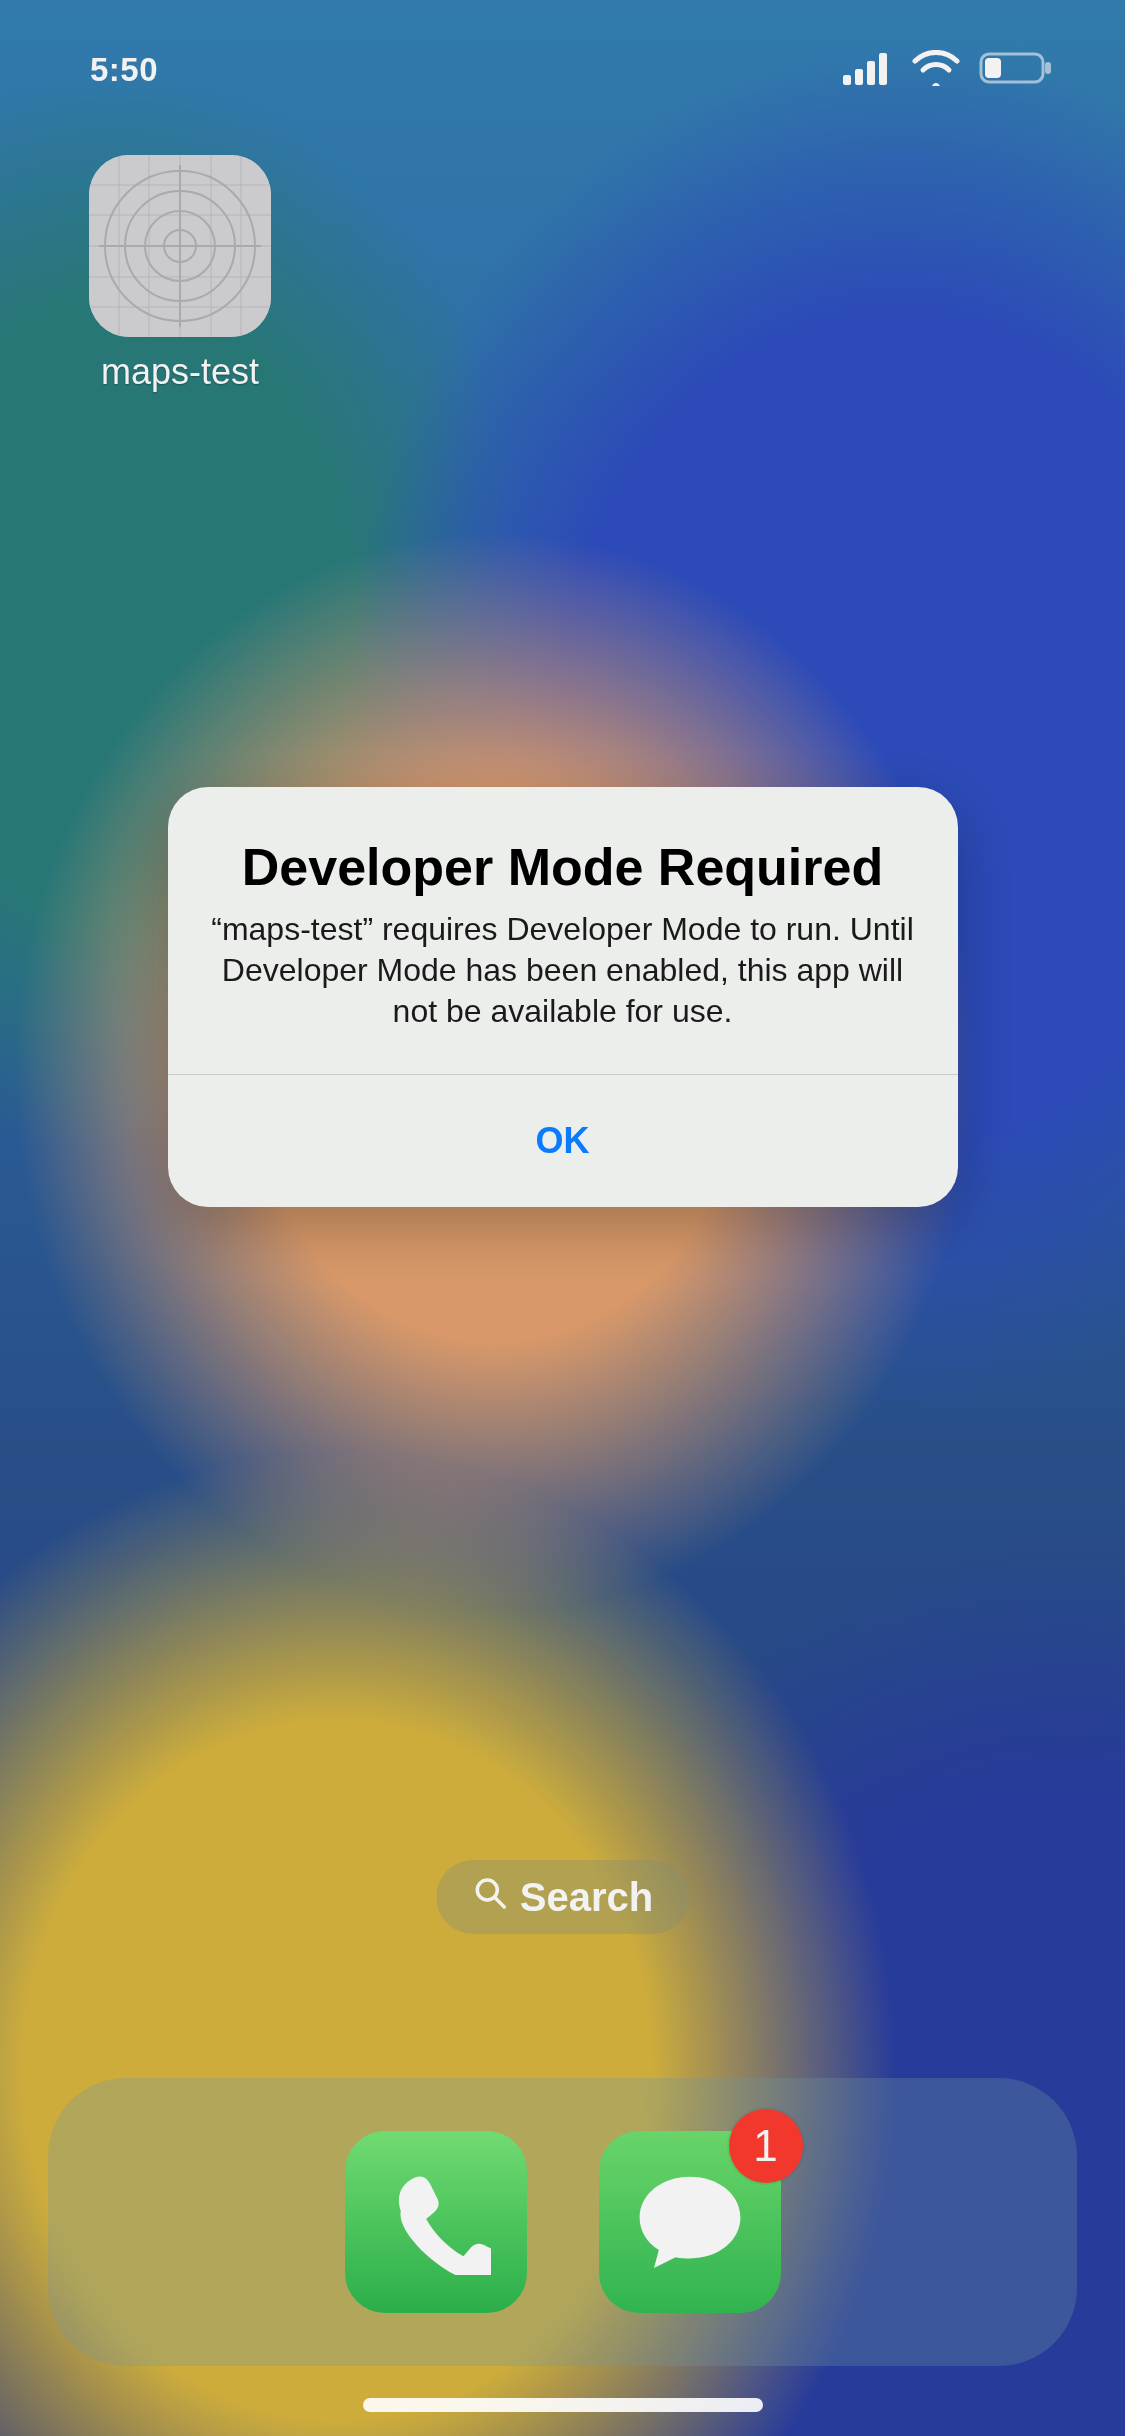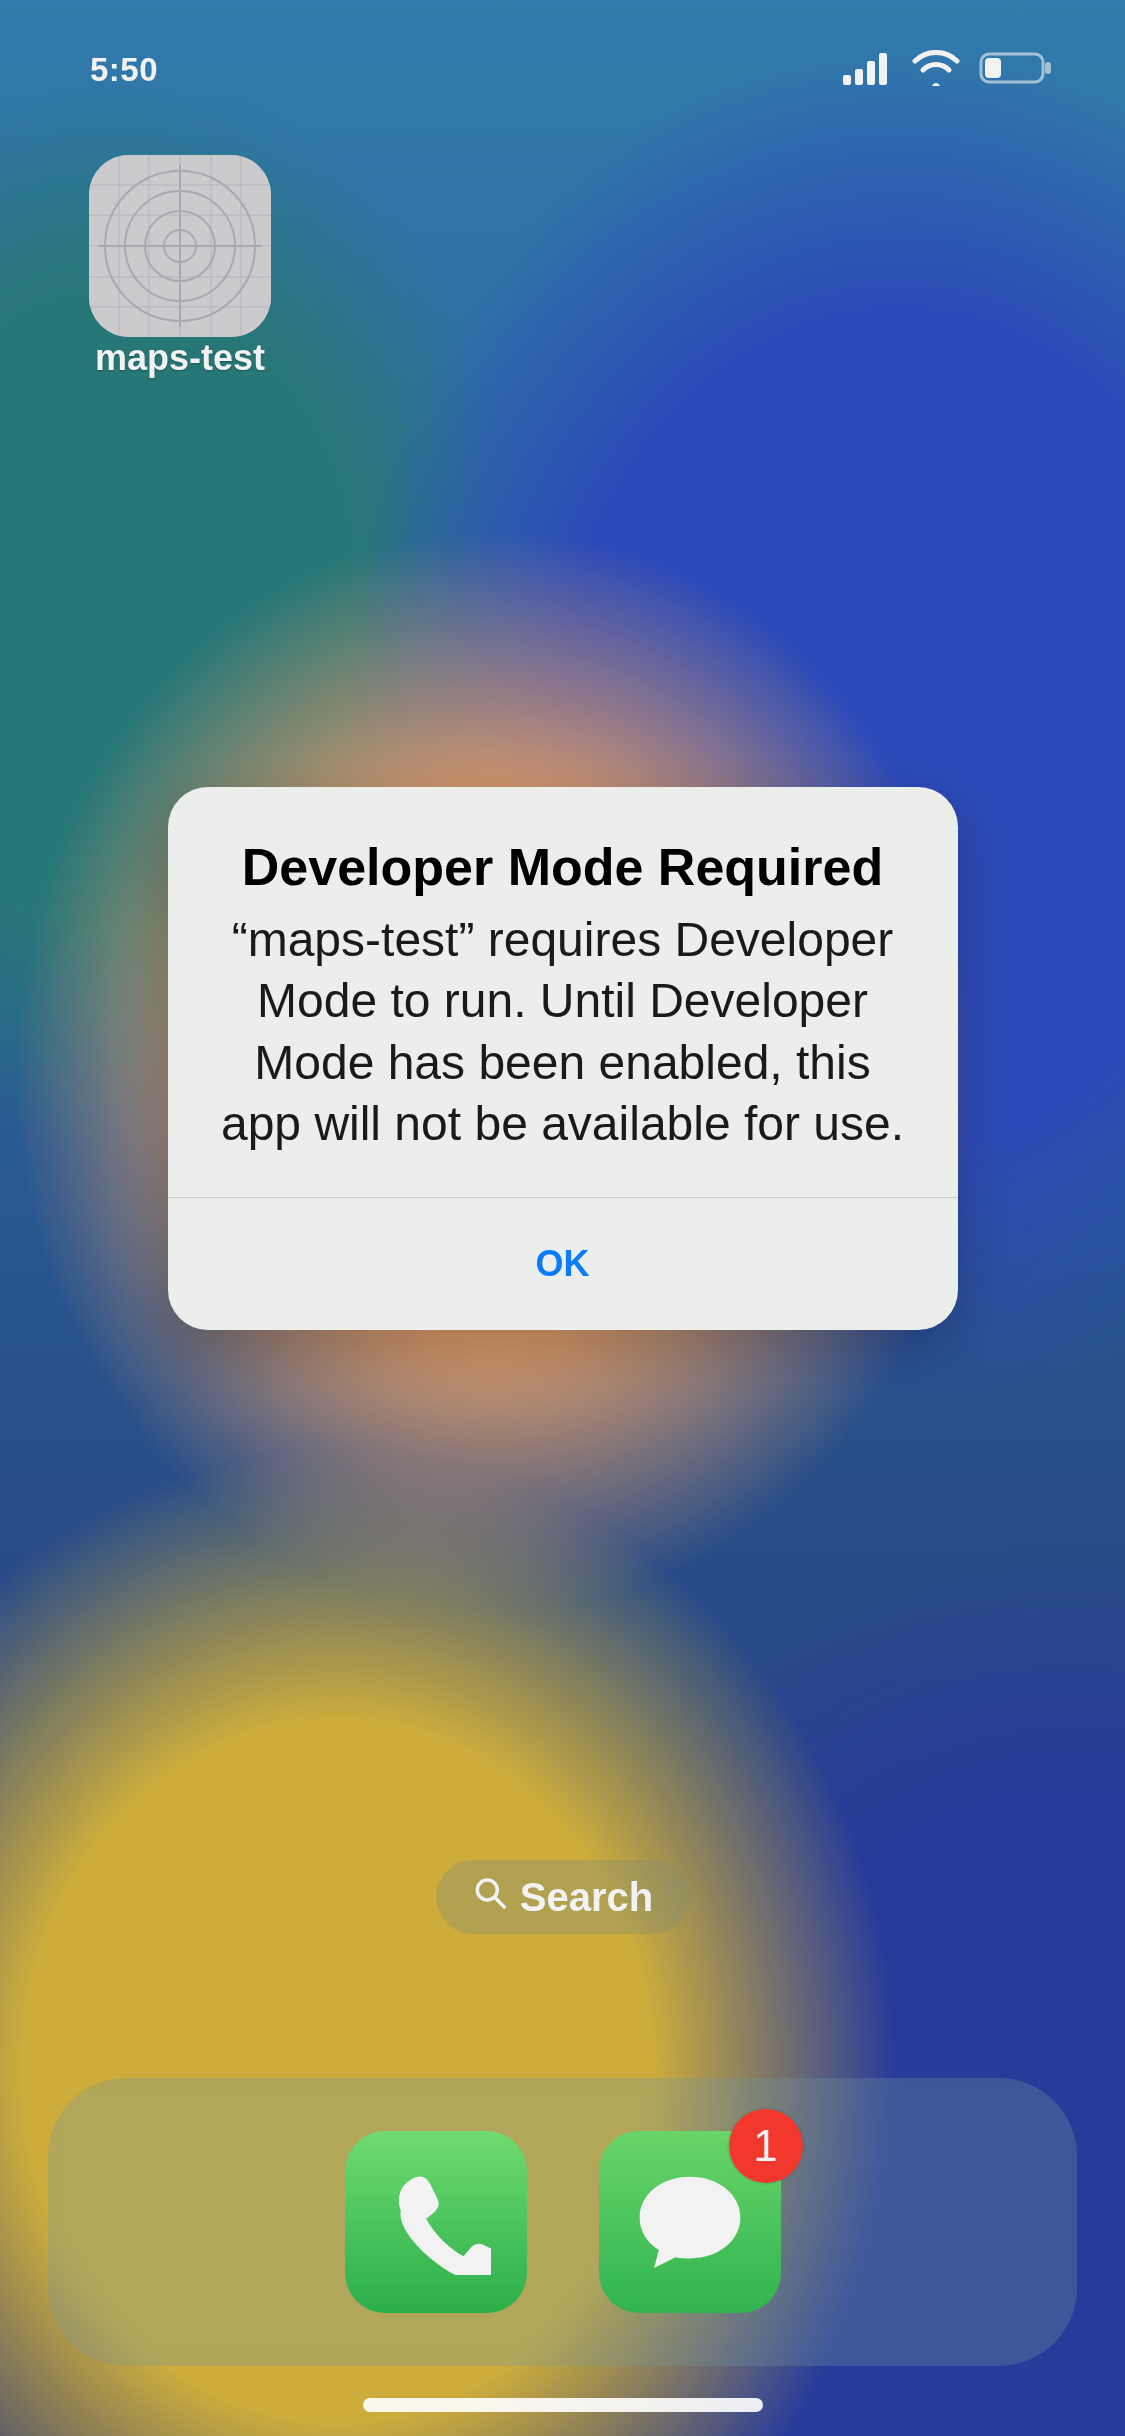--- a/index.html
+++ b/index.html
@@ -69,23 +69,24 @@
     }
     .app-icon {
       width: 182px;
       height: 182px;
       border-radius: 40px;
       background: linear-gradient(180deg, #d8d8dc, #cfcfd3);
       position: relative;
       overflow: hidden;
     }
     .app-label {
+      margin-top: 14px;
       color: #fff;
       font-size: 36px;
-      font-weight: 700;
+      font-weight: 400;
       text-shadow: 0 1px 2px rgba(0,0,0,0.3);
     }
     
     .search-pill {
       position: absolute;
       bottom: 502px;
       left: 50%;
       transform: translateX(-50%);
       display: flex;
       align-items: center;
@@ -171,21 +172,21 @@
       padding: 50px 38px 42px 38px;
       text-align: center;
     }
     .alert-title {
       font-size: 52px;
       font-weight: 600;
       color: #000;
       margin-bottom: 12px;
     }
     .alert-message {
-      font-size: 48px;
+      font-size: 32px;
       line-height: 1.28;
       color: #1a1a1a;
       padding: 0 4px;
     }
     .alert-sep {
       height: 1px;
       background: #c9cbc9;
     }
     .alert-button {
       height: 132px;

